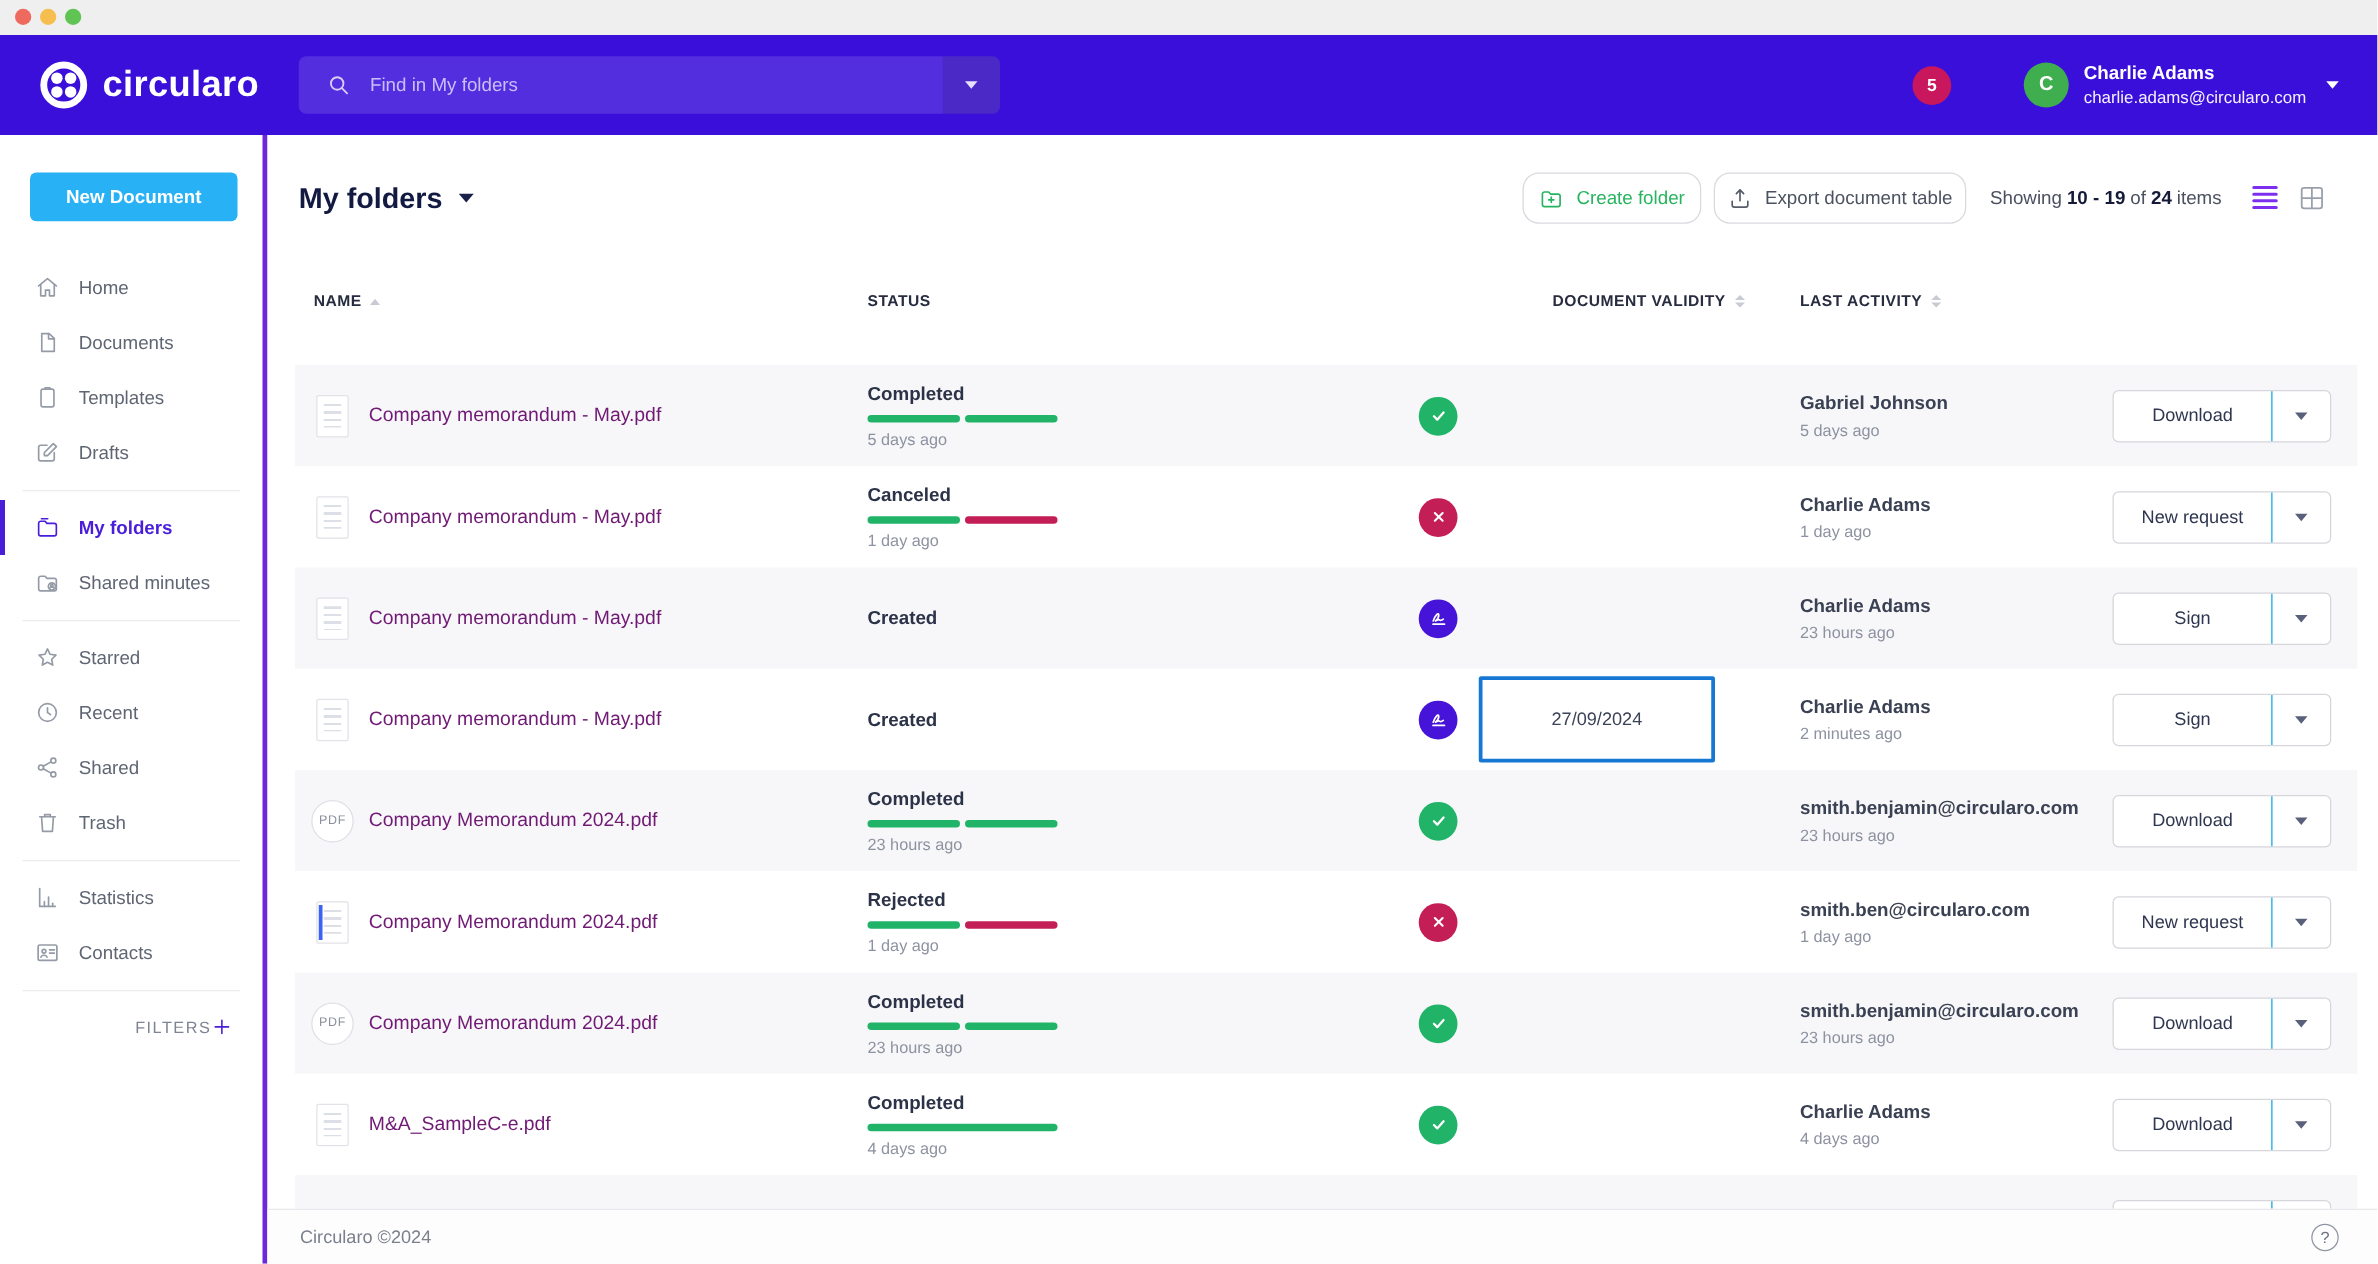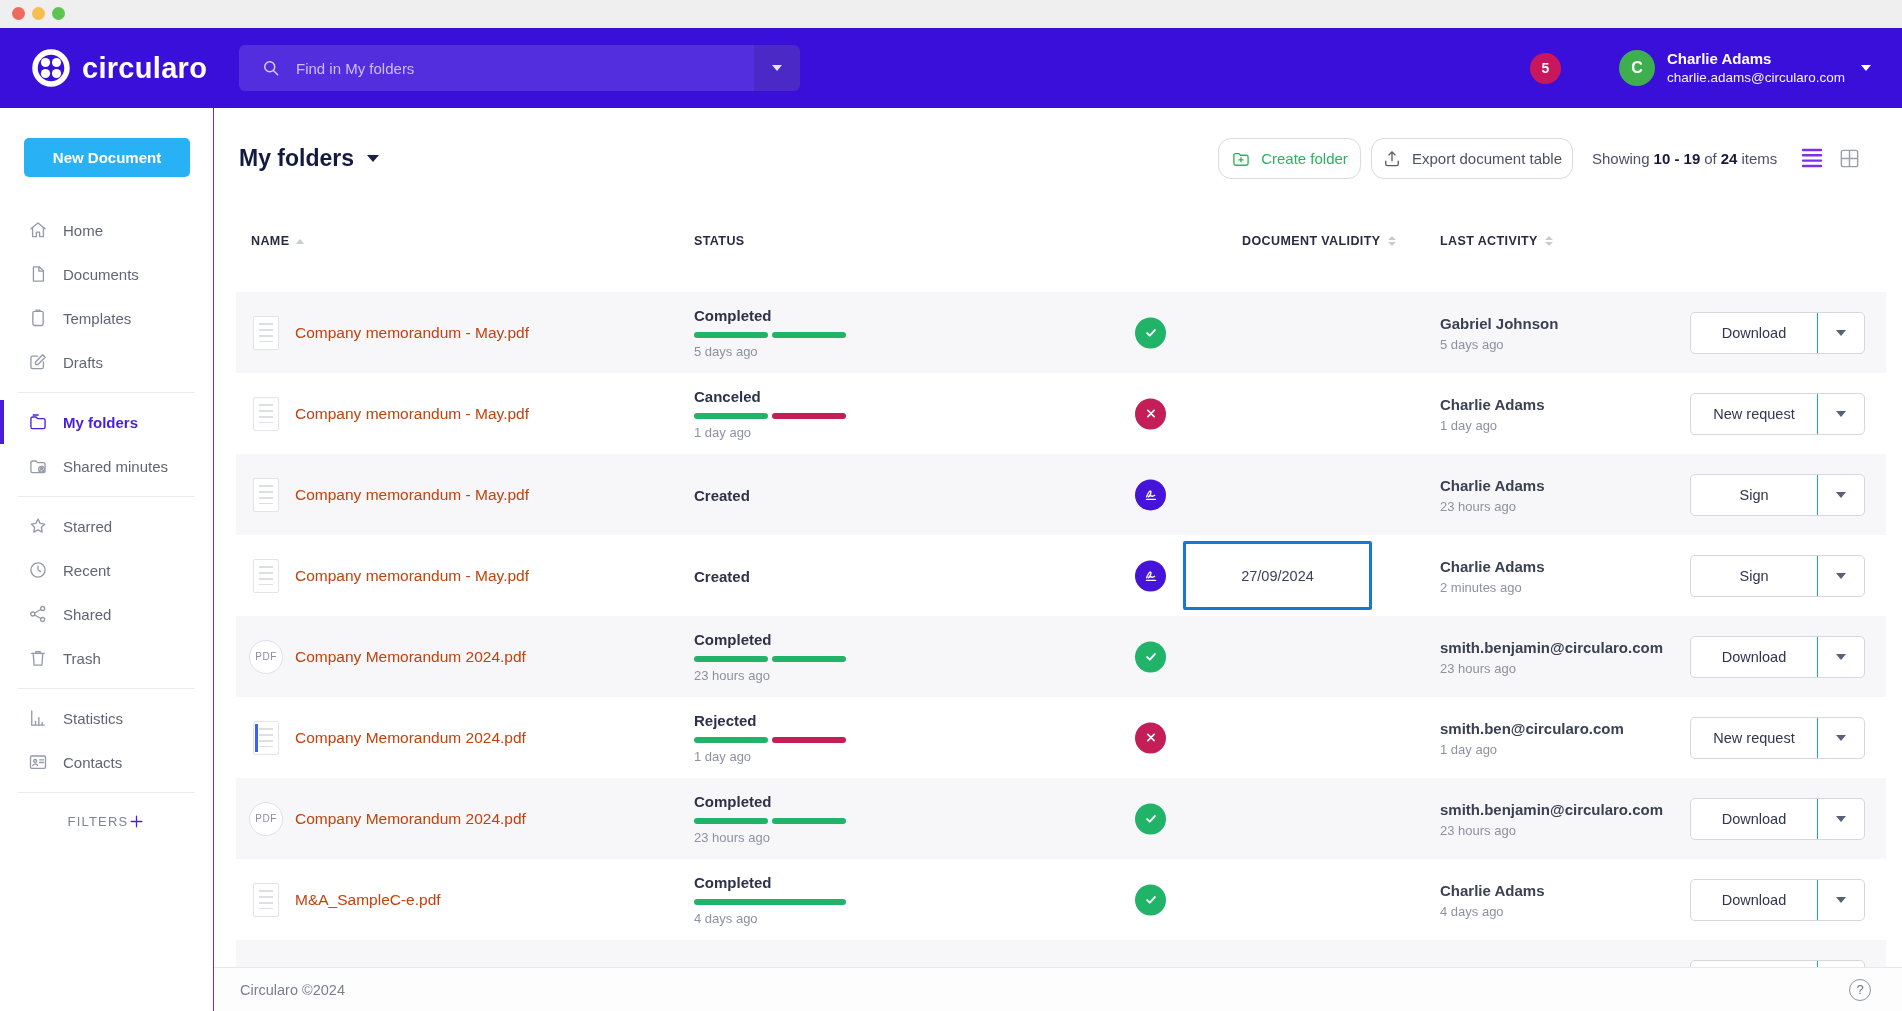--- a/index.html
+++ b/index.html
@@ -32,33 +32,33 @@
   .user-meta{display:flex;flex-direction:column;color:#fff;line-height:1.3;margin-right:16px;cursor:pointer;}
   .user-name{font-size:15px;font-weight:700;}
   .user-email{font-size:13.5px;opacity:.95;}
   .caret-down{width:0;height:0;border-left:5px solid transparent;border-right:5px solid transparent;display:inline-block;}
   .caret-down.white{border-top:6px solid #fff;}
   .caret-down.light{border-top:6px solid #e6e0fb;}
   .caret-down.dark{border-top:7px solid #1a2148;border-left-width:6px;border-right-width:6px;}
 
   
   .sidebar{position:absolute;top:108px;left:0;width:214px;bottom:0;background:#fff;
-           border-right:1px solid #6d28d9;box-sizing:border-box;padding-top:30px;}
+           border-right:4px solid #6d28d9;box-sizing:border-box;padding-top:30px;}
   .new-doc{display:block;margin:0 24px;width:166px;height:39px;background:#28b1f4;color:#fff;border:none;
            border-radius:5px;font-size:15px;font-weight:700;font-family:inherit;cursor:pointer;}
   .nav{margin-top:31px;}
   .nav-item{height:44px;display:flex;align-items:center;padding-left:28px;color:#5f6673;position:relative;cursor:pointer;}
   .nav-icon{width:20px;height:20px;color:#949aa6;}
   .nav-icon svg{width:20px;height:20px;fill:none;stroke:currentColor;stroke-width:1.6;stroke-linecap:round;stroke-linejoin:round;}
   .nav-label{margin-left:15px;font-size:15px;}
   .nav-item.active{color:#4a1ed9;font-weight:700;}
   .nav-item.active .nav-icon{color:#4a1ed9;}
   .nav-item.active::before{content:'';position:absolute;left:0;top:0;width:4px;height:100%;background:#4a1ed9;}
   .nav-divider{height:1px;background:#ebebf0;margin:8px 18px 7px;}
-  .filters-row{margin:20px 24px 0;display:flex;justify-content:center;align-items:center;}
+  .filters-row{margin:20px 24px 0;display:flex;justify-content:flex-end;align-items:center;}
   .filters-label{font-size:13px;color:#7e8494;letter-spacing:1.2px;}
   .plus-ic svg{width:17px;height:17px;fill:none;stroke:#4a1ed9;stroke-width:1.8;stroke-linecap:round;cursor:pointer;}
 
   
   .main{position:absolute;top:108px;left:214px;right:0;bottom:0;background:#fff;}
   .page-title-wrap{position:absolute;left:25px;top:30px;height:41px;display:flex;align-items:center;gap:13px;cursor:pointer;}
   .page-title{font-size:23px;color:#131a42;font-weight:700;margin:0;}
   .btn{position:absolute;top:30px;height:41px;background:#fff;border:1px solid #d9d9df;border-radius:13px;
        display:flex;align-items:center;justify-content:center;gap:10px;font-family:inherit;font-size:15px;
        box-sizing:border-box;cursor:pointer;}
@@ -88,21 +88,21 @@
   .row{position:relative;height:81px;background:#fff;}
   .row.alt{background:#f7f7f9;}
   .thumb{position:absolute;left:17px;top:50%;transform:translateY(-50%);width:26px;height:34px;background:#fff;
          border:1px solid #e2e2e8;border-radius:2px;box-sizing:border-box;}
   .thumb::before{content:'';position:absolute;left:5px;right:5px;top:6px;bottom:7px;
          background:repeating-linear-gradient(to bottom,#dcdfe5 0 2px,transparent 2px 6px);}
   .thumb.blue-edge::after{content:'';position:absolute;left:1px;top:2px;bottom:2px;width:2.5px;background:#3b63f3;}
   .pdf-circle{position:absolute;left:13px;top:50%;transform:translateY(-50%);width:34px;height:34px;border-radius:50%;
          background:#fff;border:1px solid #dfe0e6;box-sizing:border-box;display:flex;align-items:center;justify-content:center;
          font-size:10px;letter-spacing:.5px;color:#8a8f9b;}
-  .c-name{position:absolute;left:59px;top:50%;transform:translateY(-50%);font-size:15.5px;color:#c2410c;cursor:pointer;}
+  .c-name{position:absolute;left:59px;top:50%;transform:translateY(-50%);font-size:15.5px;color:#701a75;cursor:pointer;}
   .c-status{position:absolute;left:458px;top:50%;transform:translateY(-50%);width:152px;}
   .status-label{font-size:15px;font-weight:700;color:#2c3348;}
   .bar{display:flex;gap:4px;margin:8px 0 6px;}
   .seg{height:6px;border-radius:3px;flex:1;}
   .seg.green{background:#21b469;} .seg.red{background:#c41e57;}
   .status-time{font-size:13px;color:#8d92a1;}
   .c-stateicon{position:absolute;left:899px;top:50%;transform:translateY(-50%);width:31px;height:31px;border-radius:50%;
                display:flex;align-items:center;justify-content:center;}
   .c-stateicon svg{width:22px;height:22px;}
   .c-stateicon.state-check{background:#21b469;}

